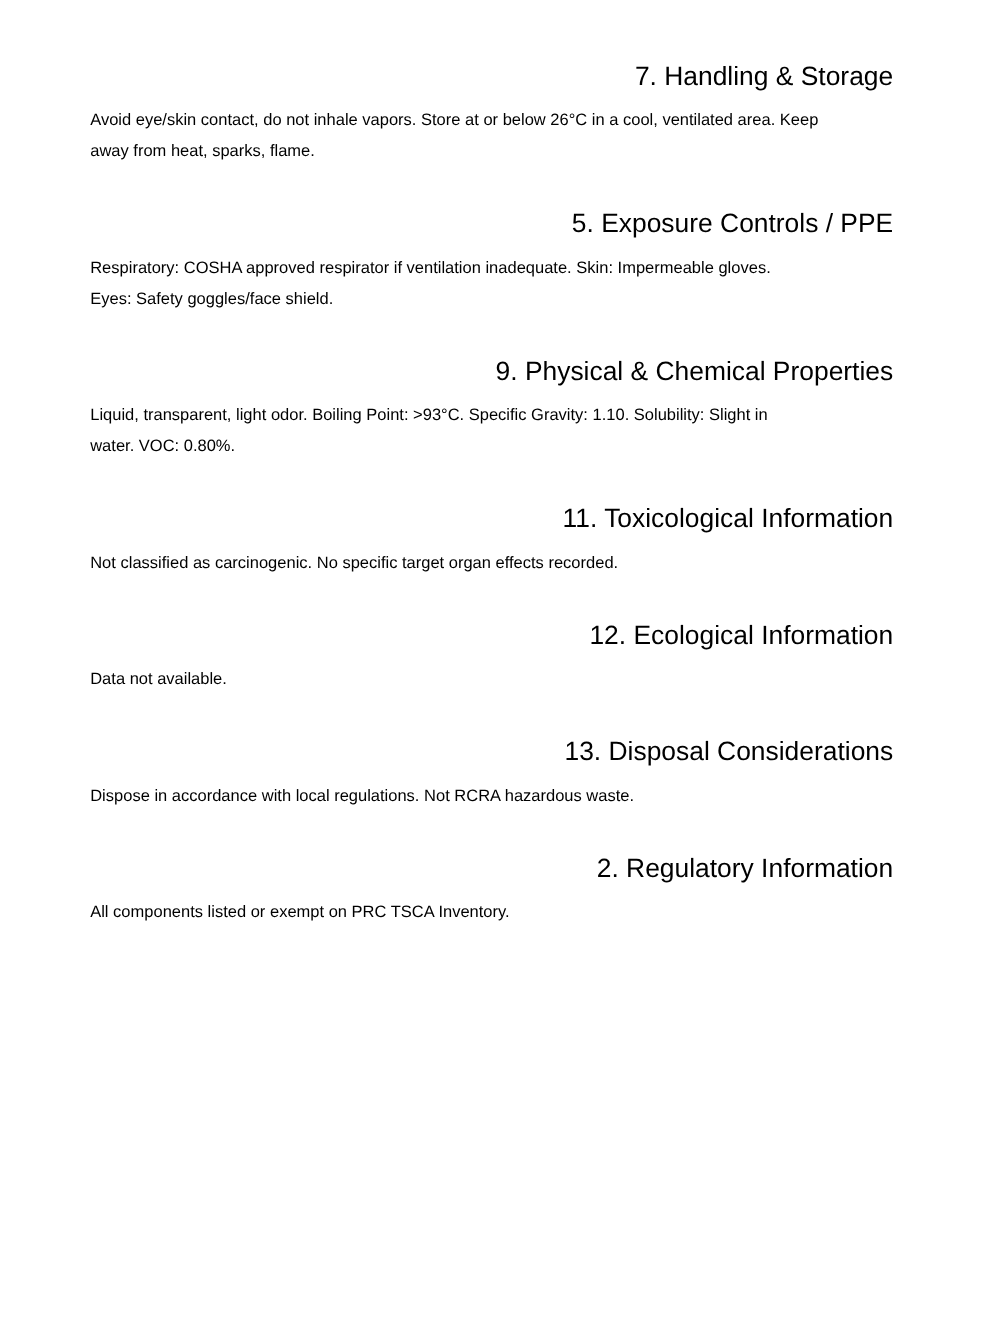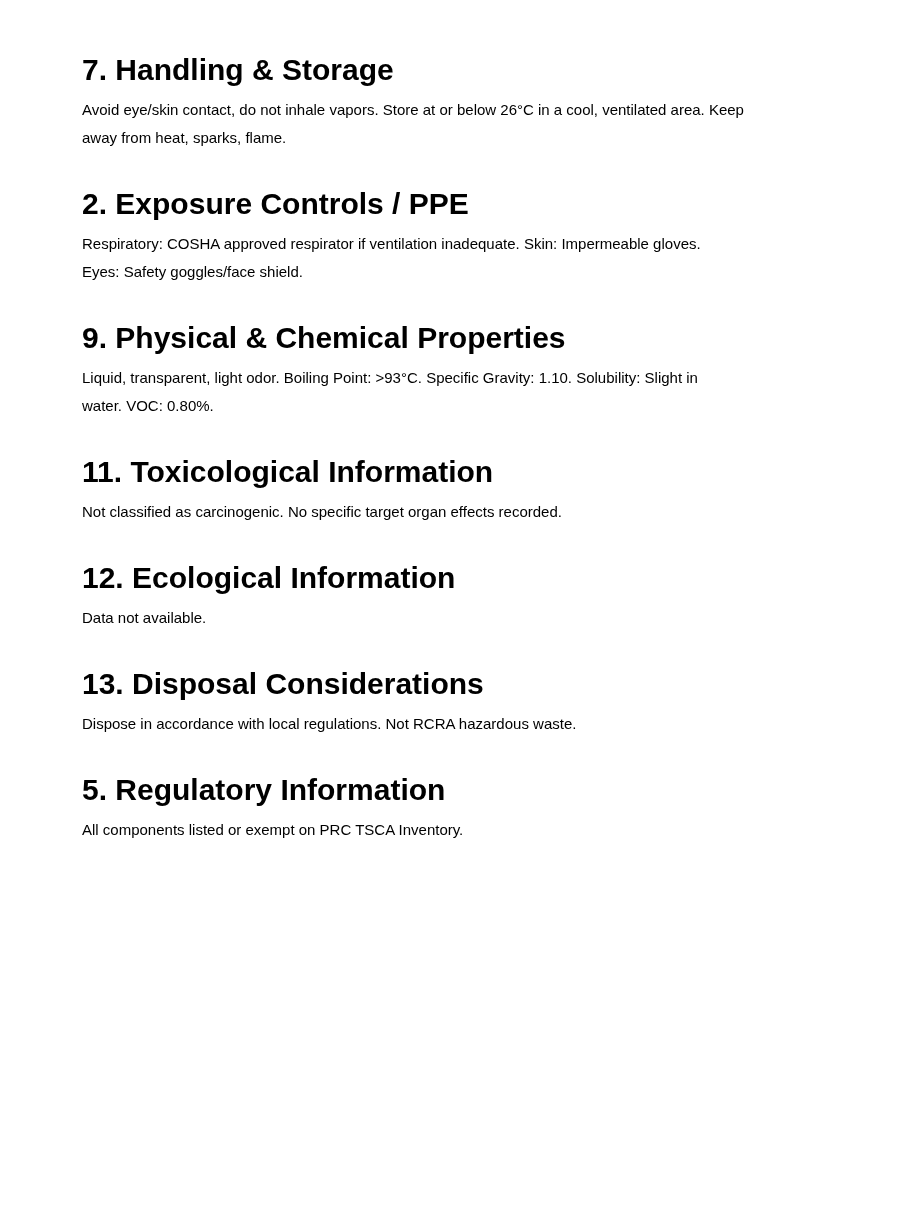--- a/index.html
+++ b/index.html
@@ -15,25 +15,26 @@
     overflow: hidden;
     font-family: "Liberation Sans", "DejaVu Sans", sans-serif;
     color: #000000;
     box-sizing: border-box;
   }
   .content {
     box-sizing: border-box;
     padding: 56px 100px 0 82px;
   }
   .sds-section .section-heading {
-    font-size: 30px;
+    font-size: 24px;
     line-height: 28px;
-    font-weight: bold;
+    font-weight: normal;
     margin: 38px 0 12px 0;
     letter-spacing: 0;
+    text-align: right;
   }
   .sds-section:first-child .section-heading {
     margin-top: 0;
   }
   .sds-section .section-body {
     font-size: 15px;
     line-height: 28px;
     margin: 0;
     white-space: pre-line;
   }
@@ -43,21 +44,21 @@
 
 <div class="page">
   <div class="content" id="sections-container">
   <section class="sds-section">
     <h2 class="section-heading">7. Handling &amp; Storage</h2>
     <p class="section-body">Avoid eye/skin contact, do not inhale vapors. Store at or below 26°C in a cool, ventilated area. Keep
 away from heat, sparks, flame.</p>
   </section>
 
   <section class="sds-section">
-    <h2 class="section-heading">2. Exposure Controls / PPE</h2>
+    <h2 class="section-heading">5. Exposure Controls / PPE</h2>
     <p class="section-body">Respiratory: COSHA approved respirator if ventilation inadequate. Skin: Impermeable gloves.
 Eyes: Safety goggles/face shield.</p>
   </section>
 
   <section class="sds-section">
     <h2 class="section-heading">9. Physical &amp; Chemical Properties</h2>
     <p class="section-body">Liquid, transparent, light odor. Boiling Point: &gt;93°C. Specific Gravity: 1.10. Solubility: Slight in
 water. VOC: 0.80%.</p>
   </section>
 
@@ -72,18 +73,18 @@
     <p class="section-body">Data not available.</p>
   </section>
 
   <section class="sds-section">
     <h2 class="section-heading">13. Disposal Considerations</h2>
     <p class="section-body">Dispose in accordance with local regulations. Not RCRA hazardous waste.</p>
   </section>
 
 
   <section class="sds-section">
-    <h2 class="section-heading">5. Regulatory Information</h2>
+    <h2 class="section-heading">2. Regulatory Information</h2>
     <p class="section-body">All components listed or exempt on PRC TSCA Inventory.</p>
   </section>
 
 </div>
 </div>
 
 </body></html>

